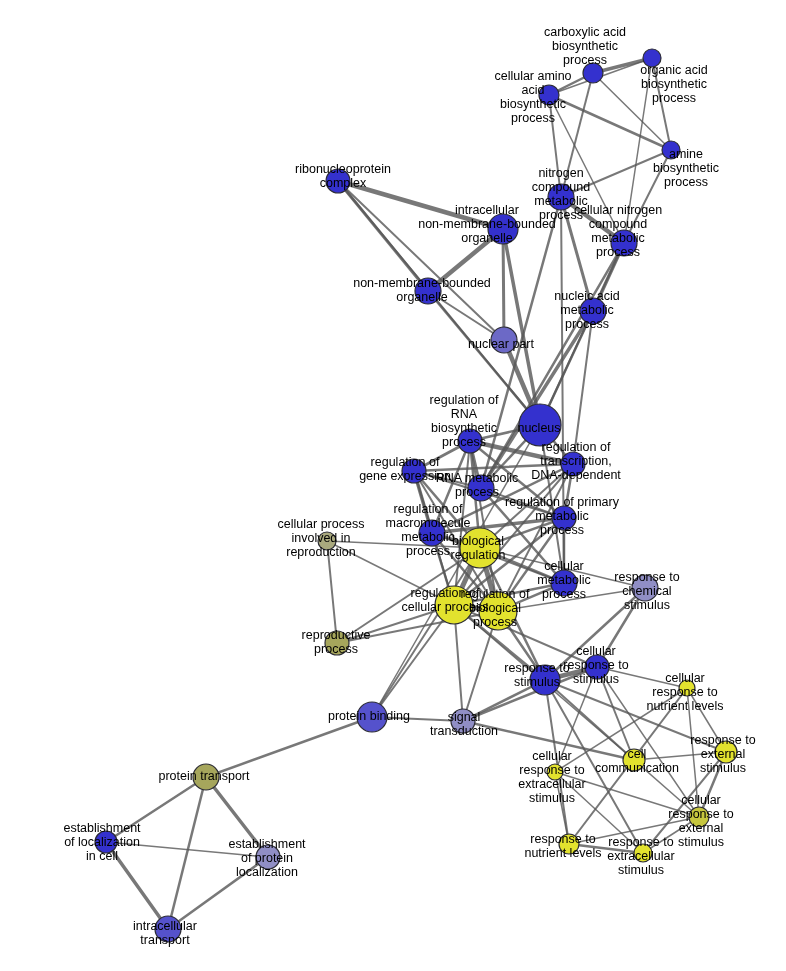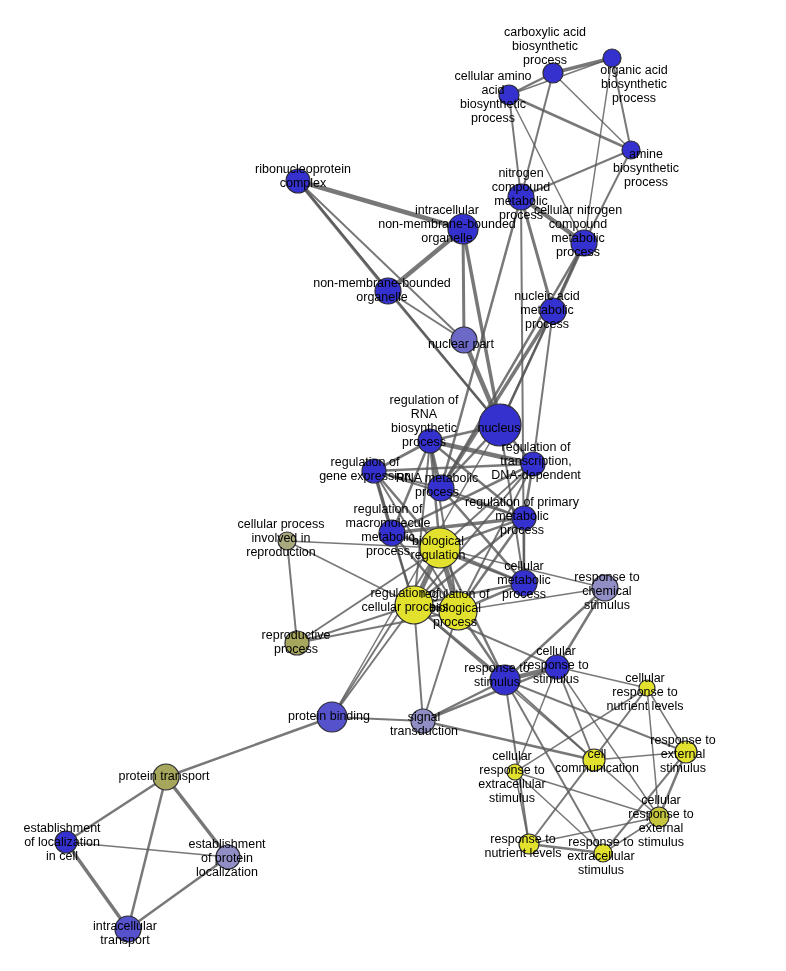--- a/index.html
+++ b/index.html
@@ -7,20 +7,21 @@
     padding: 0;
     background: #ffffff;
   }
   .stage {
     position: relative;
     width: 738px;
     height: 971px;
     background: #ffffff;
     overflow: hidden;
     font-family: "Liberation Sans", sans-serif;
+    margin-left: 40px;
   }
   svg {
     display: block;
   }
   .node-label {
     font-family: "Liberation Sans", sans-serif;
     font-size: 12.5px;
     fill: #000000;
     pointer-events: none;
   }

